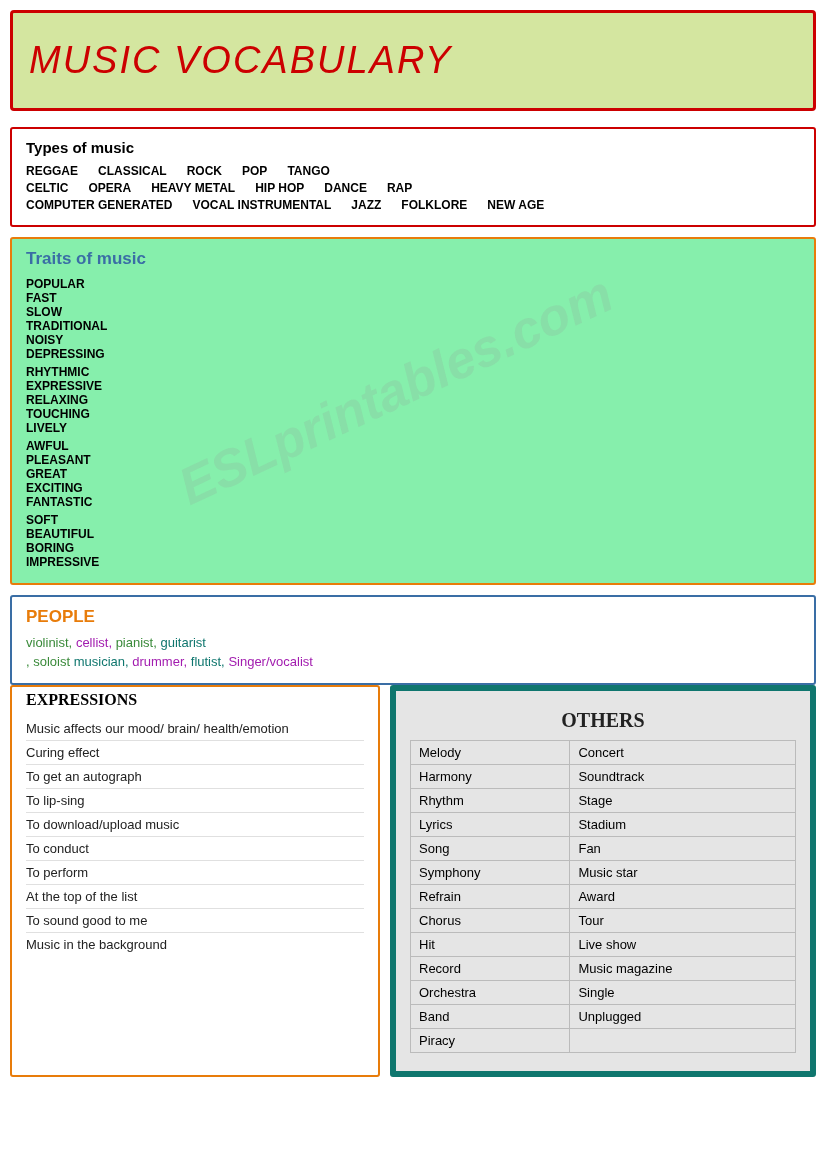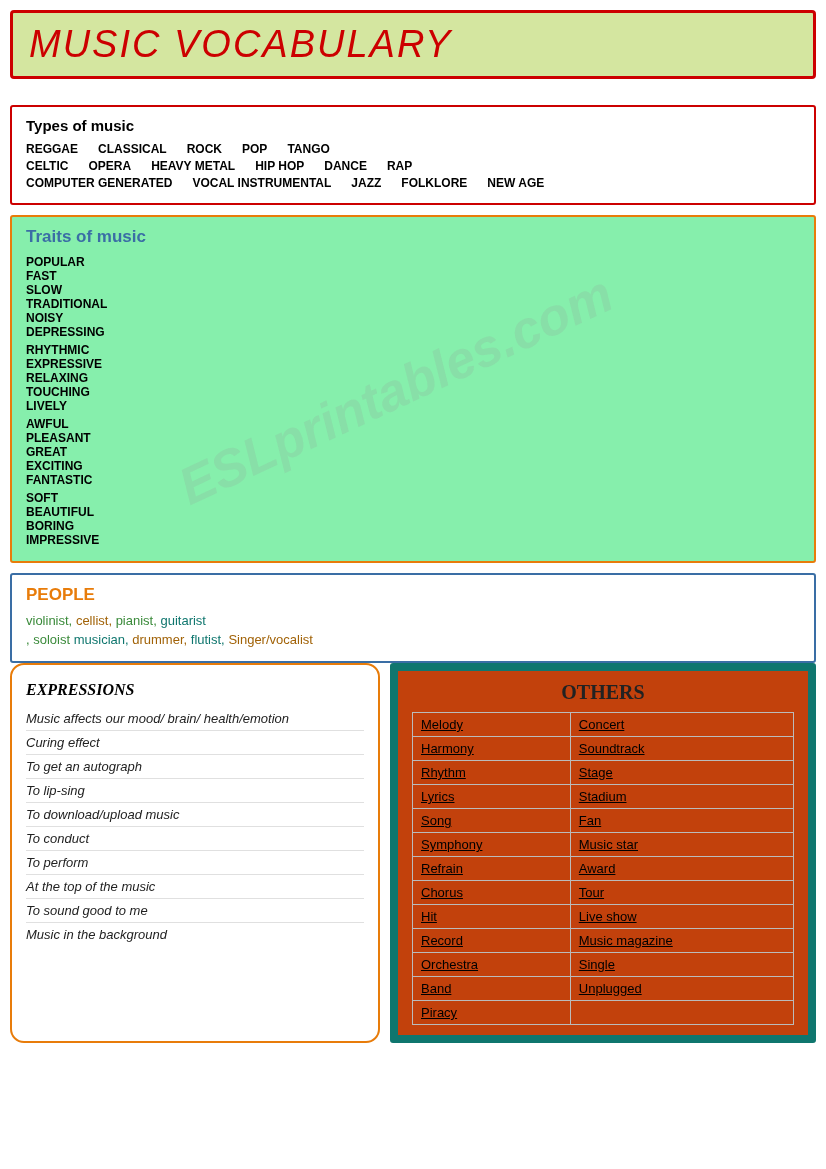--- a/index.html
+++ b/index.html
@@ -10,22 +10,22 @@
       min-height: 1169px;
       padding: 10px;
       font-size: 13px;
     }
 
     
     .title-box {
       border: 3px solid #c00;
       border-radius: 4px;
       background: #d4e6a0;
-      padding: 10px 16px;
-      margin-bottom: 26px;
+      padding: 26px 16px;
+      margin-bottom: 16px;
     }
     .title-text {
       font-family: 'Comic Sans MS', cursive, sans-serif;
       font-size: 38px;
       color: #c00;
       font-style: italic;
       letter-spacing: 2px;
     }
 
     
@@ -101,21 +101,21 @@
       white-space: nowrap;
     }
 
     
     .people-row {
       font-size: 13px;
       margin-bottom: 4px;
     }
     .person-green { color: #3a8a3a; }
     .person-red { color: #0f766e; }
-    .person-black { color: #a16207; }
+    .person-black { color: #a21caf; }
 
     
     .bottom-row {
       display: flex;
       gap: 10px;
       margin-bottom: 10px;
     }
     .expressions-col {
       flex: 0 0 370px;
     }
@@ -140,21 +140,20 @@
     
     .others-table {
       width: 100%;
       border-collapse: collapse;
       font-size: 13px;
     }
     .others-table td {
       padding: 4px 8px;
       border: 1px solid #bbb;
       vertical-align: top;
-      text-decoration: underline;
     }
 
     
     .watermark {
       position: absolute;
       top: 350px;
       left: 150px;
       font-size: 52px;
       color: rgba(150,150,150,0.18);
       font-style: italic;
@@ -247,39 +246,39 @@
       <span class="person-red"> musician,</span>
       <span class="person-black"> drummer,</span>
       <span class="person-red"> flutist,</span>
       <span class="person-black"> Singer/vocalist</span>
     </div>
   </div>
 
   <div class="bottom-row">
 
     <div class="expressions-col">
-      <div style="border:2px solid #e87c0a; border-radius:14px; padding:16px 14px; background:#fff; height:100%;font-style:italic;">
+      <div style="border:2px solid #e87c0a; border-radius:3px; padding:4px 14px; background:#fff; height:100%;">
         <div class="section-heading" style="font-size:16px; font-weight:bold; font-family:'Comic Sans MS',cursive;">EXPRESSIONS</div>
         <ul class="expressions-list">
           <li>Music affects our mood/ brain/ health/emotion</li>
           <li>Curing effect</li>
           <li>To get an autograph</li>
           <li>To lip-sing</li>
           <li>To download/upload music</li>
           <li>To conduct</li>
           <li>To perform</li>
-          <li>At the top of the music</li>
+          <li>At the top of the list</li>
           <li>To sound good to me</li>
           <li>Music in the background</li>
         </ul>
       </div>
     </div>
 
     <div class="others-col">
-      <div style="border:8px solid #0f766e; border-radius:3px; padding:10px 14px; background:#c2410c; height:100%;">
+      <div style="border:6px solid #0f766e; border-radius:3px; padding:18px 14px; background:#e5e5e5; height:100%;">
         <div class="section-heading-dark" style="font-family:'Comic Sans MS',cursive; font-size:20px;">OTHERS</div>
         <table class="others-table">
           <tbody>
             <tr>
               <td>Melody</td>
               <td>Concert</td>
             </tr>
             <tr>
               <td>Harmony</td>
               <td>Soundtrack</td>

